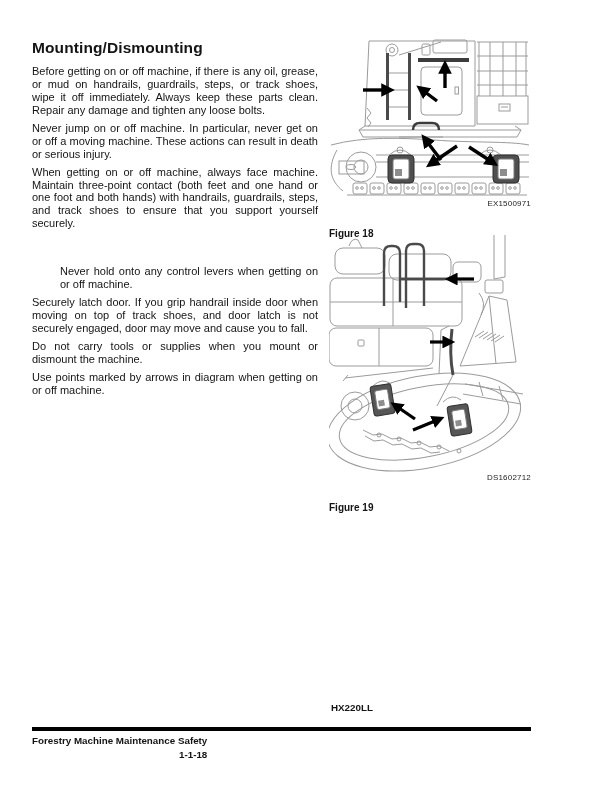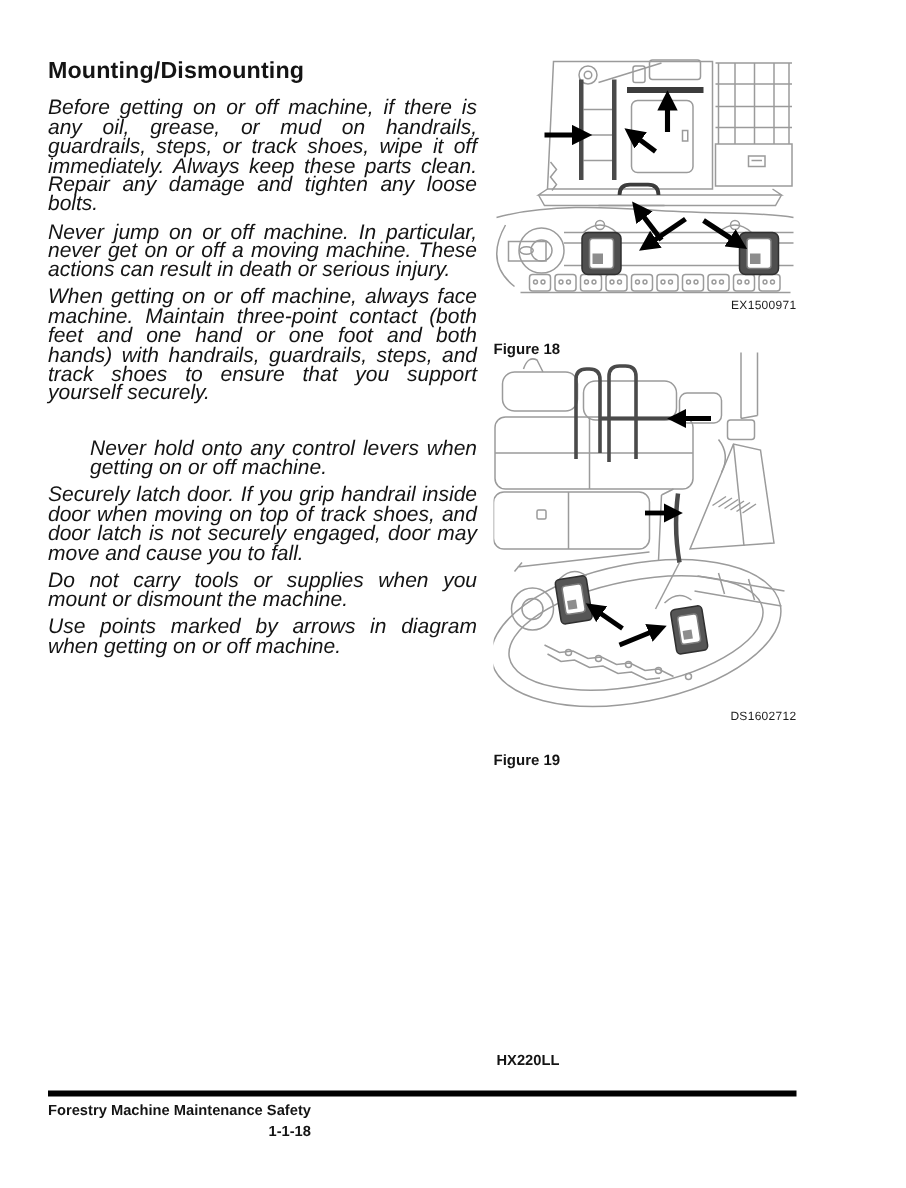--- a/index.html
+++ b/index.html
@@ -1,23 +1,23 @@
 <!DOCTYPE html>
 <html><head>
 <meta charset="utf-8">
 <style>
   html,body{margin:0;padding:0;background:#ffffff;}
   #page{position:relative;width:604px;height:792px;background:#ffffff;overflow:hidden;
         font-family:"Liberation Sans","DejaVu Sans",sans-serif;color:#141414;}
   
   .textcol{position:absolute;left:32px;top:40px;width:286px;}
   .doc-title{font-size:15.5px;font-weight:bold;line-height:1.05;margin:0 0 9px 0;letter-spacing:.1px;}
-  .textcol p{margin:0 0 5.5px 0;font-size:14px;line-height:12.8px;text-align:justify;
-             text-align-last:left;font-style:italic;-moz-text-align-last:left;}
-  .textcol p.gap-before{margin-top:24px;padding-left:28px;}
+  .textcol p{margin:0 0 5.5px 0;font-size:11px;line-height:12.8px;text-align:justify;
+             text-align-last:left;-moz-text-align-last:left;}
+  .textcol p.gap-before{margin-top:35px;padding-left:28px;}
   
   .figure{position:absolute;left:329px;width:202px;}
   #fig18{top:38px;}
   #fig19{top:234px;}
   .fig-art{display:block;}
   .fig-code{font-size:8px;line-height:9px;text-align:right;color:#1c1c1c;margin-top:1px;letter-spacing:.2px;}
   .fig-label{font-size:10px;line-height:11px;font-weight:bold;margin-top:20px;}
   
   .footer-rule{position:absolute;left:32px;top:727px;width:499px;height:4px;background:#000;}
   .footer-left{position:absolute;left:32px;top:734px;font-size:9.8px;font-weight:bold;line-height:13.5px;text-align:right;}

